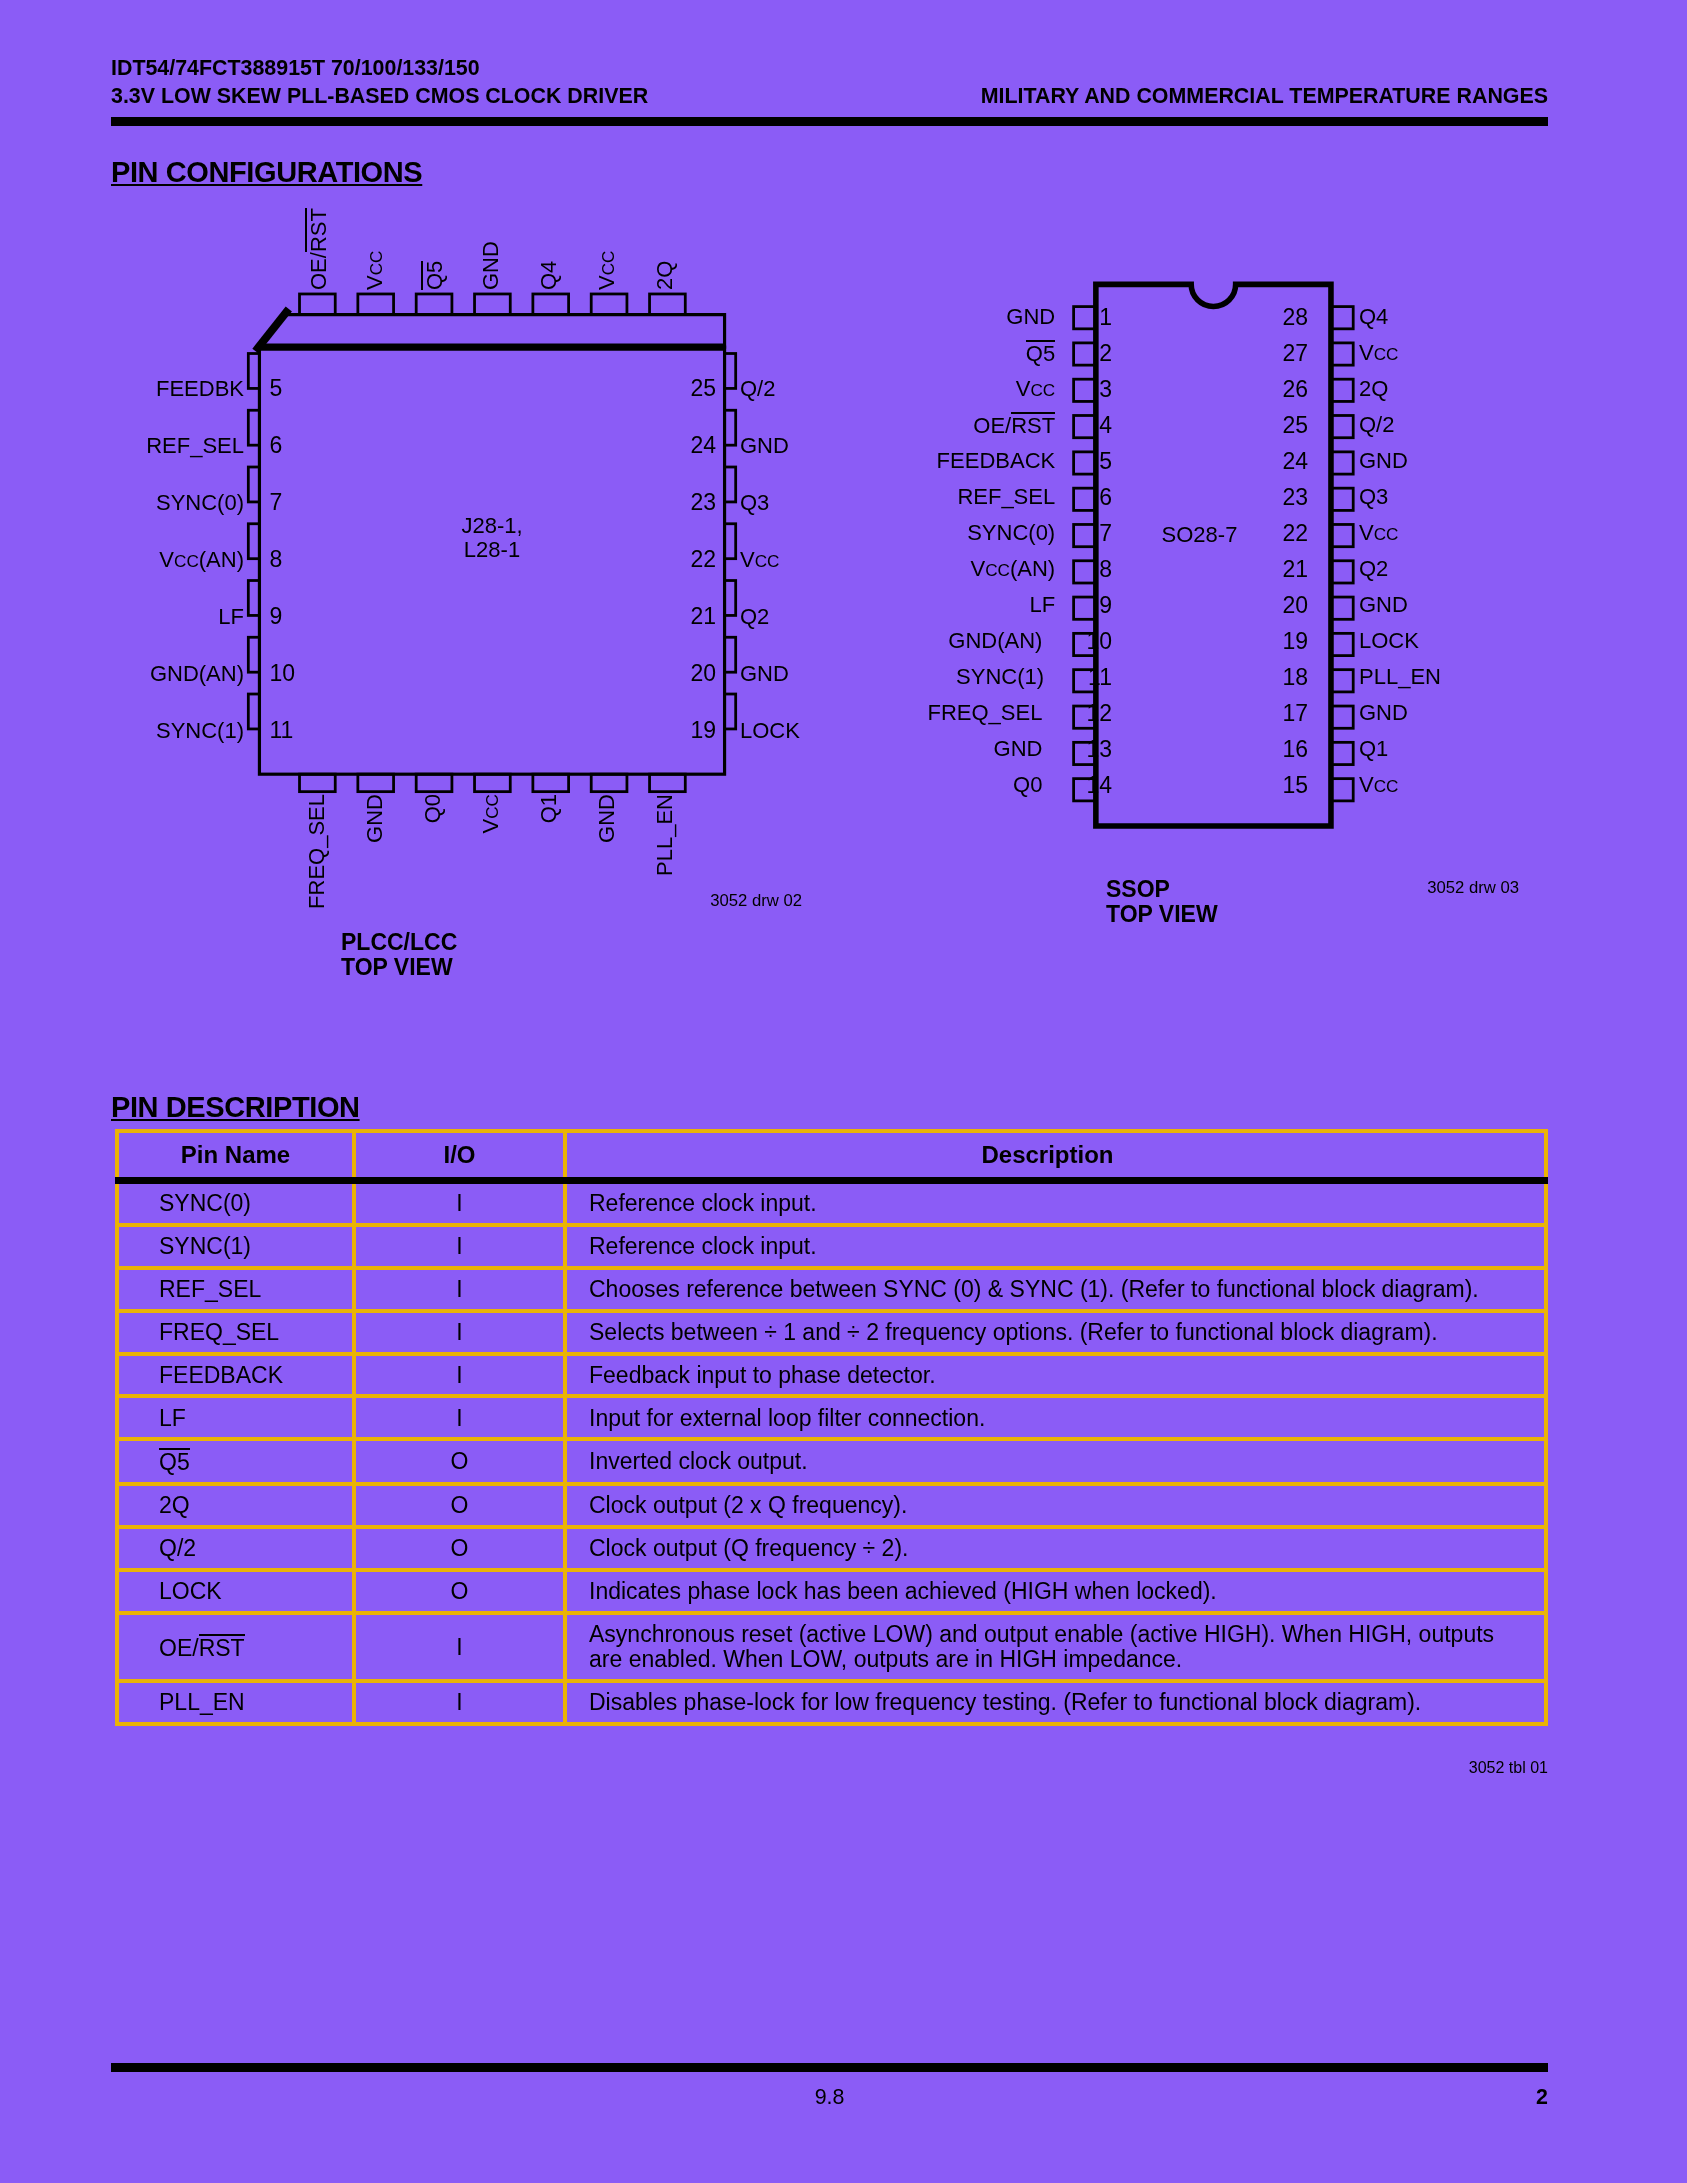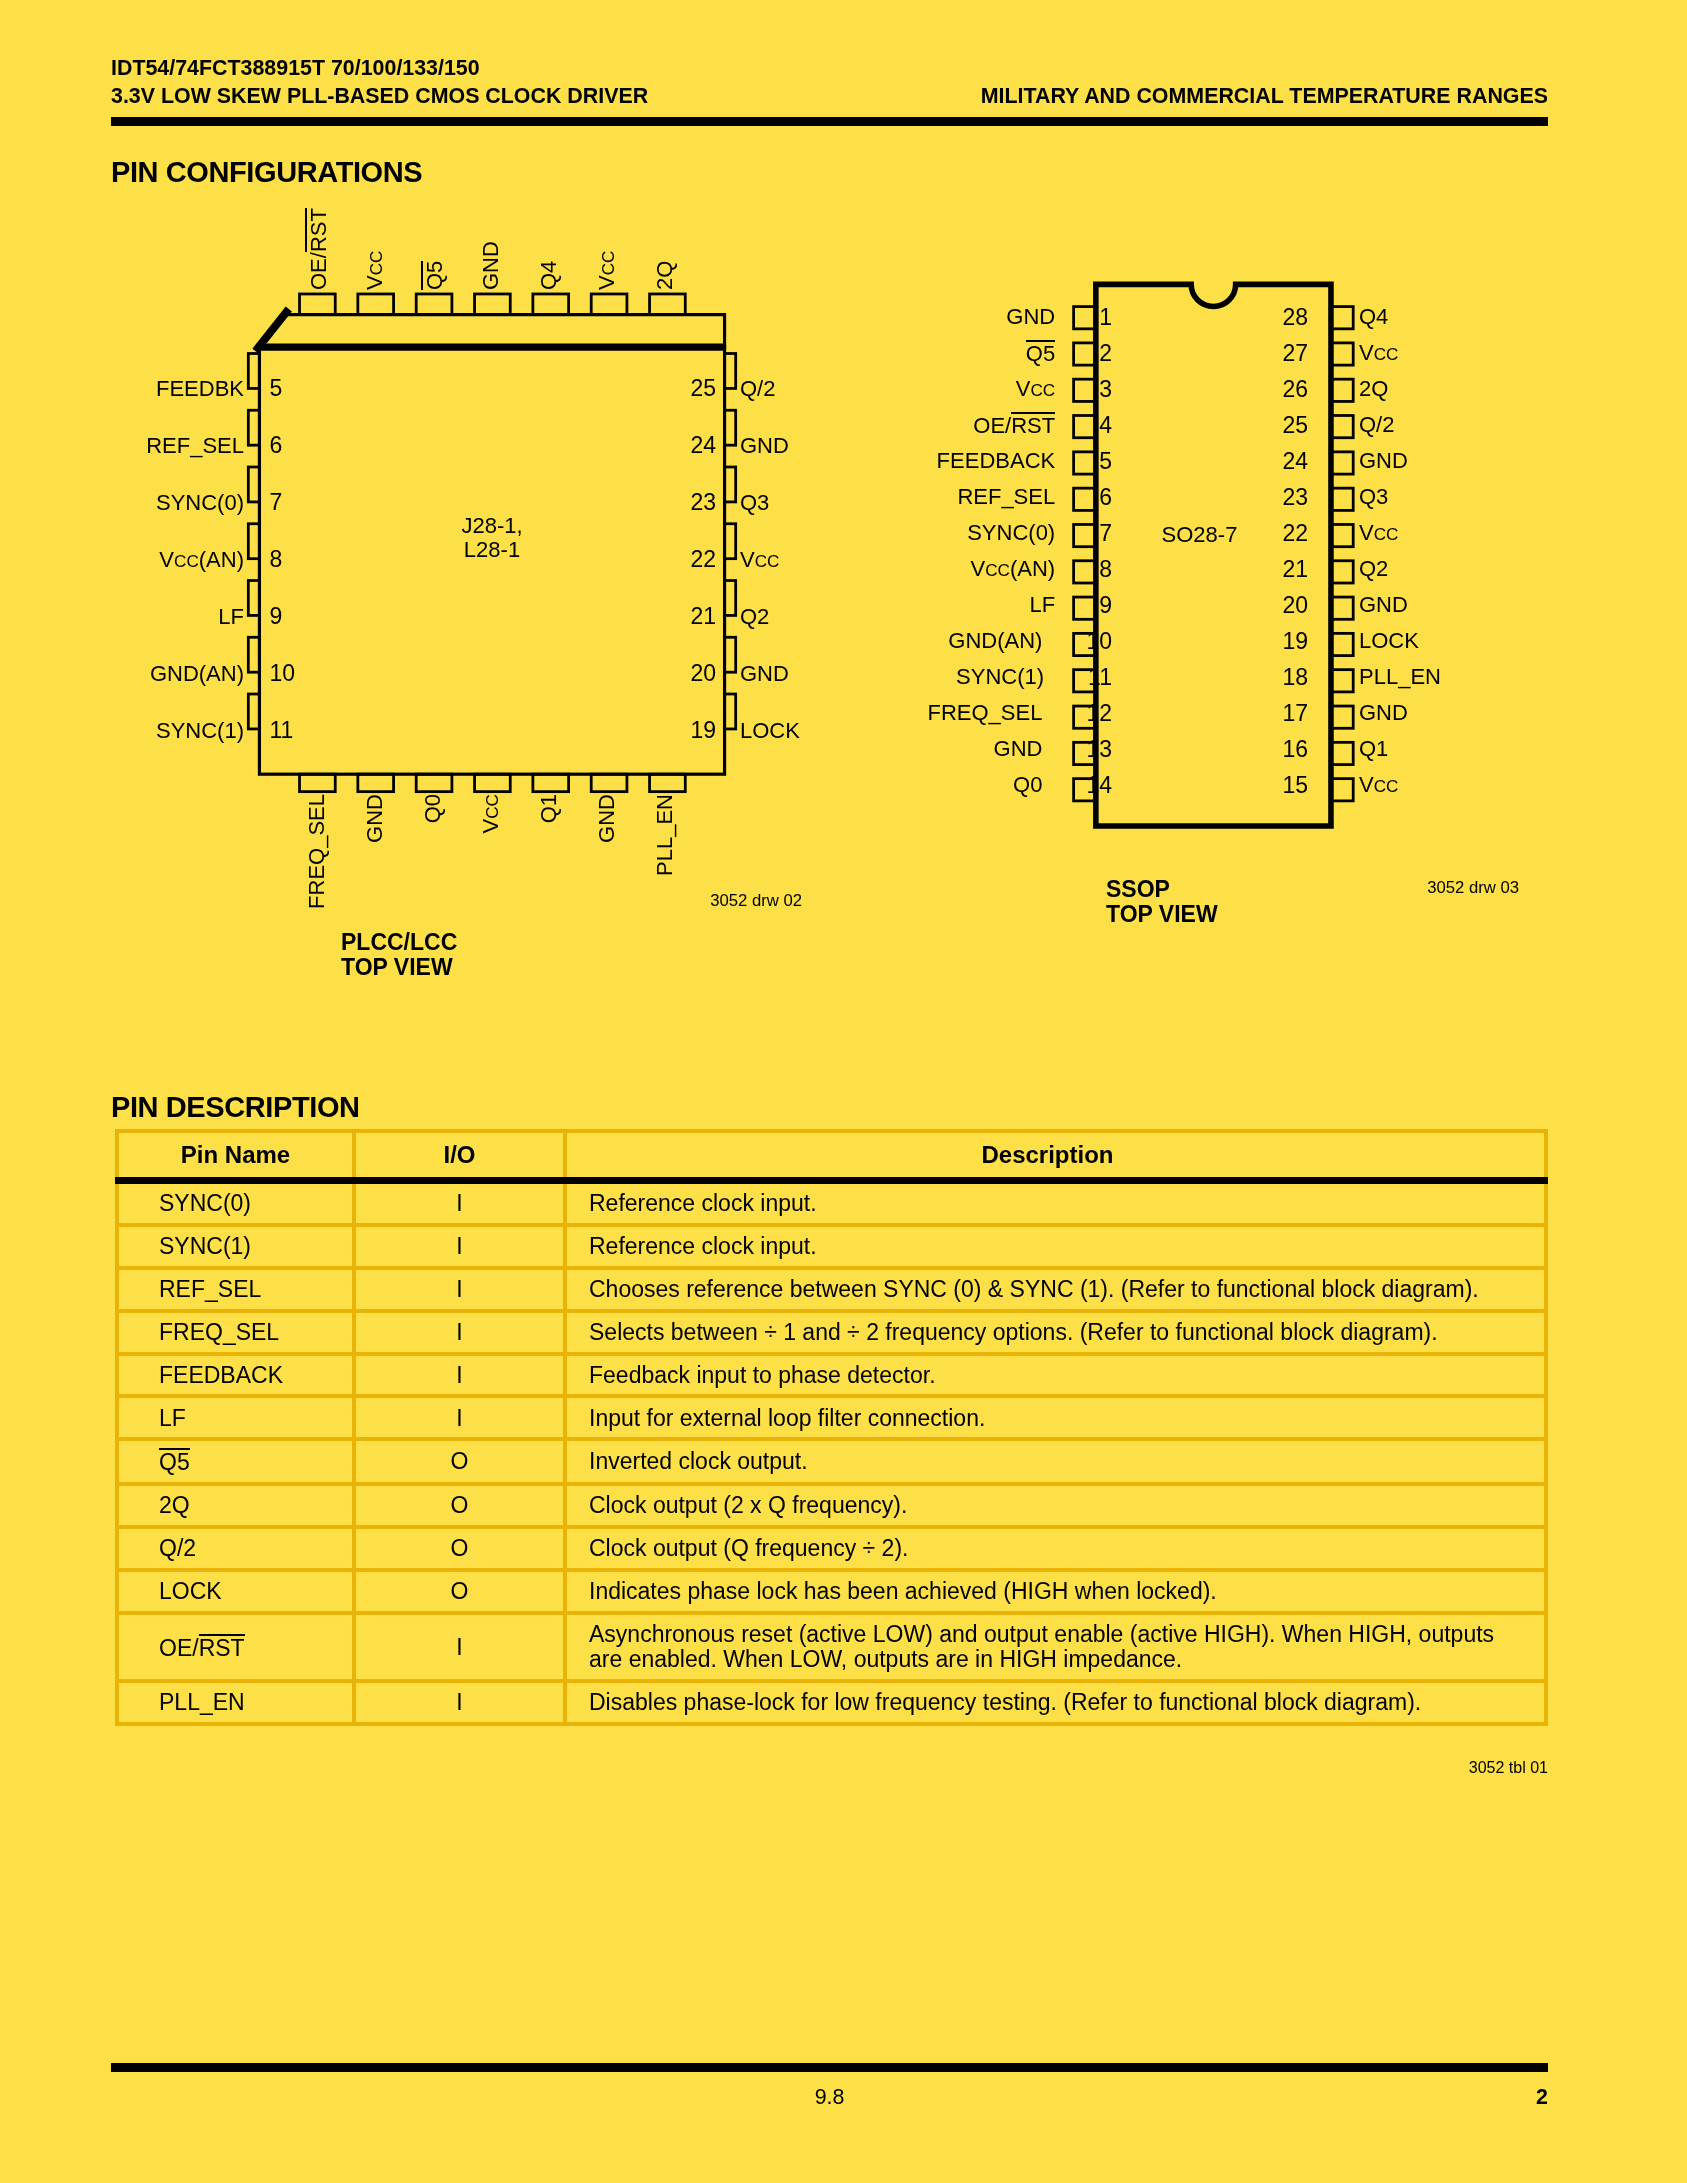--- a/index.html
+++ b/index.html
@@ -1,26 +1,26 @@
 <!DOCTYPE html>
 <html style="font-size:12.7px"><head>
 <meta charset="utf-8">
 <style>
   html,body{margin:0;padding:0;background:#fff;}
-  .page{position:relative;width:1687px;height:2183px;background:#fde047;
+  .page{position:relative;width:1687px;height:2183px;background:#8b5cf6;
         font-family:"Liberation Sans",sans-serif;color:#000;overflow:hidden;}
   .abs{position:absolute;}
 
   
   .hdr1{left:111px;top:56px;font-size:21.4px;font-weight:bold;}
   .hdr2l{left:111px;top:84px;font-size:21.4px;font-weight:bold;}
   .hdr2r{right:139px;top:84px;font-size:21.4px;font-weight:bold;}
   .hdr-rule{left:111px;top:117px;width:1437px;height:8.7px;background:#000;}
 
-  .h1{left:111px;font-size:29px;font-weight:bold;letter-spacing:-0.4px;}
+  .h1{left:111px;font-size:29px;font-weight:bold;letter-spacing:-0.4px;text-decoration:underline;}
   .h1.conf{top:156px;}
   .h1.desc{top:1091px;}
 
   
   .num{font-size:23px;}
   .lab{font-size:22px;white-space:nowrap;}
   .pin-pre,.pin-bar{display:inline-block;line-height:1.1;}
   .pin-bar{border-top:2.4px solid #000;}
   .sc{font-size:0.78em;}
 

